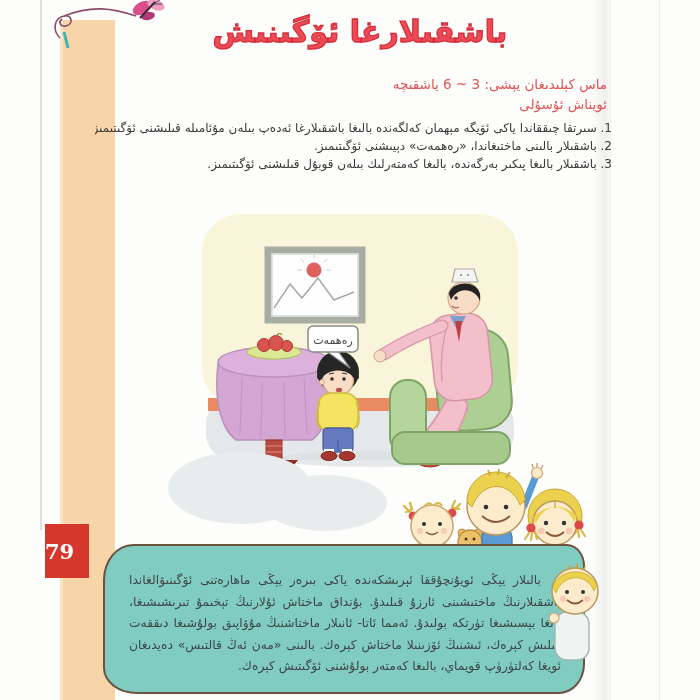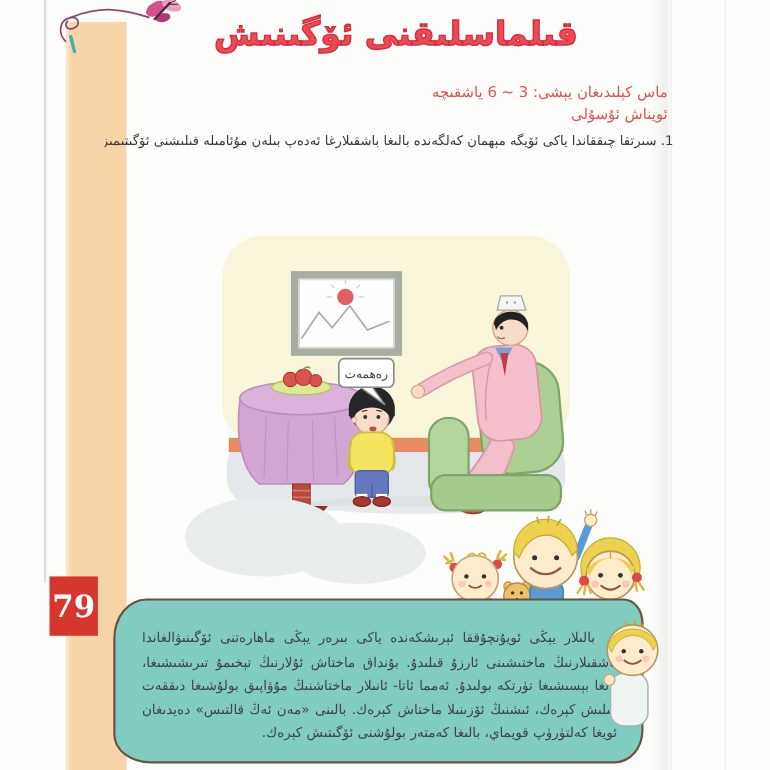--- a/index.html
+++ b/index.html
@@ -8,23 +8,23 @@
     background:#fdfdfb;
     font-family:"DejaVu Sans","Liberation Sans",sans-serif;
   }
   .abs{position:absolute;}
 
   
   #left-edge-line{left:40px;top:0;width:2px;height:530px;background:#cfcfcf;opacity:.65;}
   #side-strip{left:60px;top:20px;width:52px;height:680px;background:#f8d5a9;border-left:3px solid #fbe4c6;}
   #page-badge{
     left:45px;top:524px;width:44px;height:54px;background:#d6372c;
-    display:flex;align-items:center;justify-content:center;
+    display:flex;align-items:center;justify-content:flex-start;
     color:#ffffff;font-family:"DejaVu Serif","Liberation Serif",serif;
-    font-weight:bold;font-size:28px;z-index:5;
+    font-weight:bold;font-size:21px;z-index:5;
   }
   
   #gutter{left:592px;top:0;width:18px;height:700px;
     background:linear-gradient(to right, rgba(0,0,0,0) 0%, rgba(0,0,0,0.055) 75%, rgba(0,0,0,0.02) 100%);
     border-right:1px solid rgba(0,0,0,0.05);}
   #right-edge-line{left:659px;top:0;width:1px;height:700px;background:#e4e4e4;opacity:.6;}
 
   
   #title{
     left:140px;top:14px;width:440px;text-align:center;direction:rtl;
@@ -84,27 +84,29 @@
     <ellipse cx="96" cy="16" rx="7" ry="4" fill="#b23a74" transform="rotate(-10 96 16)"></ellipse>
     <path d="M88,18 L103,2" stroke="#3a2a3a" stroke-width="2"></path>
     <path d="M101,4 L108,0 M101,4 L110,4" stroke="#3a2a3a" stroke-width="0.8"></path>
   </g>
 </svg>
 
 <div class="abs" id="page-badge">
   <span>79</span>
 </div>
 
-<div class="abs" id="title">قىلماسلىقنى ئۆگىنىش</div>
+<div class="abs" id="title">باشقىلارغا ئۆگىنىش</div>
 
 <div class="abs meta-line" id="age-line">ماس كېلىدىغان يېشى: 3 ~ 6 ياشقىچە</div>
 <div class="abs meta-line" id="method-line">ئويناش ئۇسۇلى</div>
 
 <div class="abs" id="steps">
   <div class="step">1. سىرتقا چىققاندا ياكى ئۆيگە مېھمان كەلگەندە بالىغا باشقىلارغا ئەدەپ بىلەن مۇئامىلە قىلىشنى ئۆگىتىمىز.</div>
+  <div class="step">2. باشقىلار بالىنى ماختىغاندا، «رەھمەت» دېيىشنى ئۆگىتىمىز.</div>
+  <div class="step">3. باشقىلار بالىغا پىكىر بەرگەندە، بالىغا كەمتەرلىك بىلەن قوبۇل قىلىشنى ئۆگىتىمىز.</div>
 </div>
 
 <svg class="abs" id="scene" viewBox="0 0 336 272">
 
   <rect x="14" y="196" width="308" height="62" rx="26" fill="#e4e8eb"></rect>
 
   <rect x="10" y="12" width="316" height="192" rx="38" fill="#f8f5db"></rect>
 
   <rect x="16" y="196" width="304" height="13" fill="#ea8a62"></rect>
 

